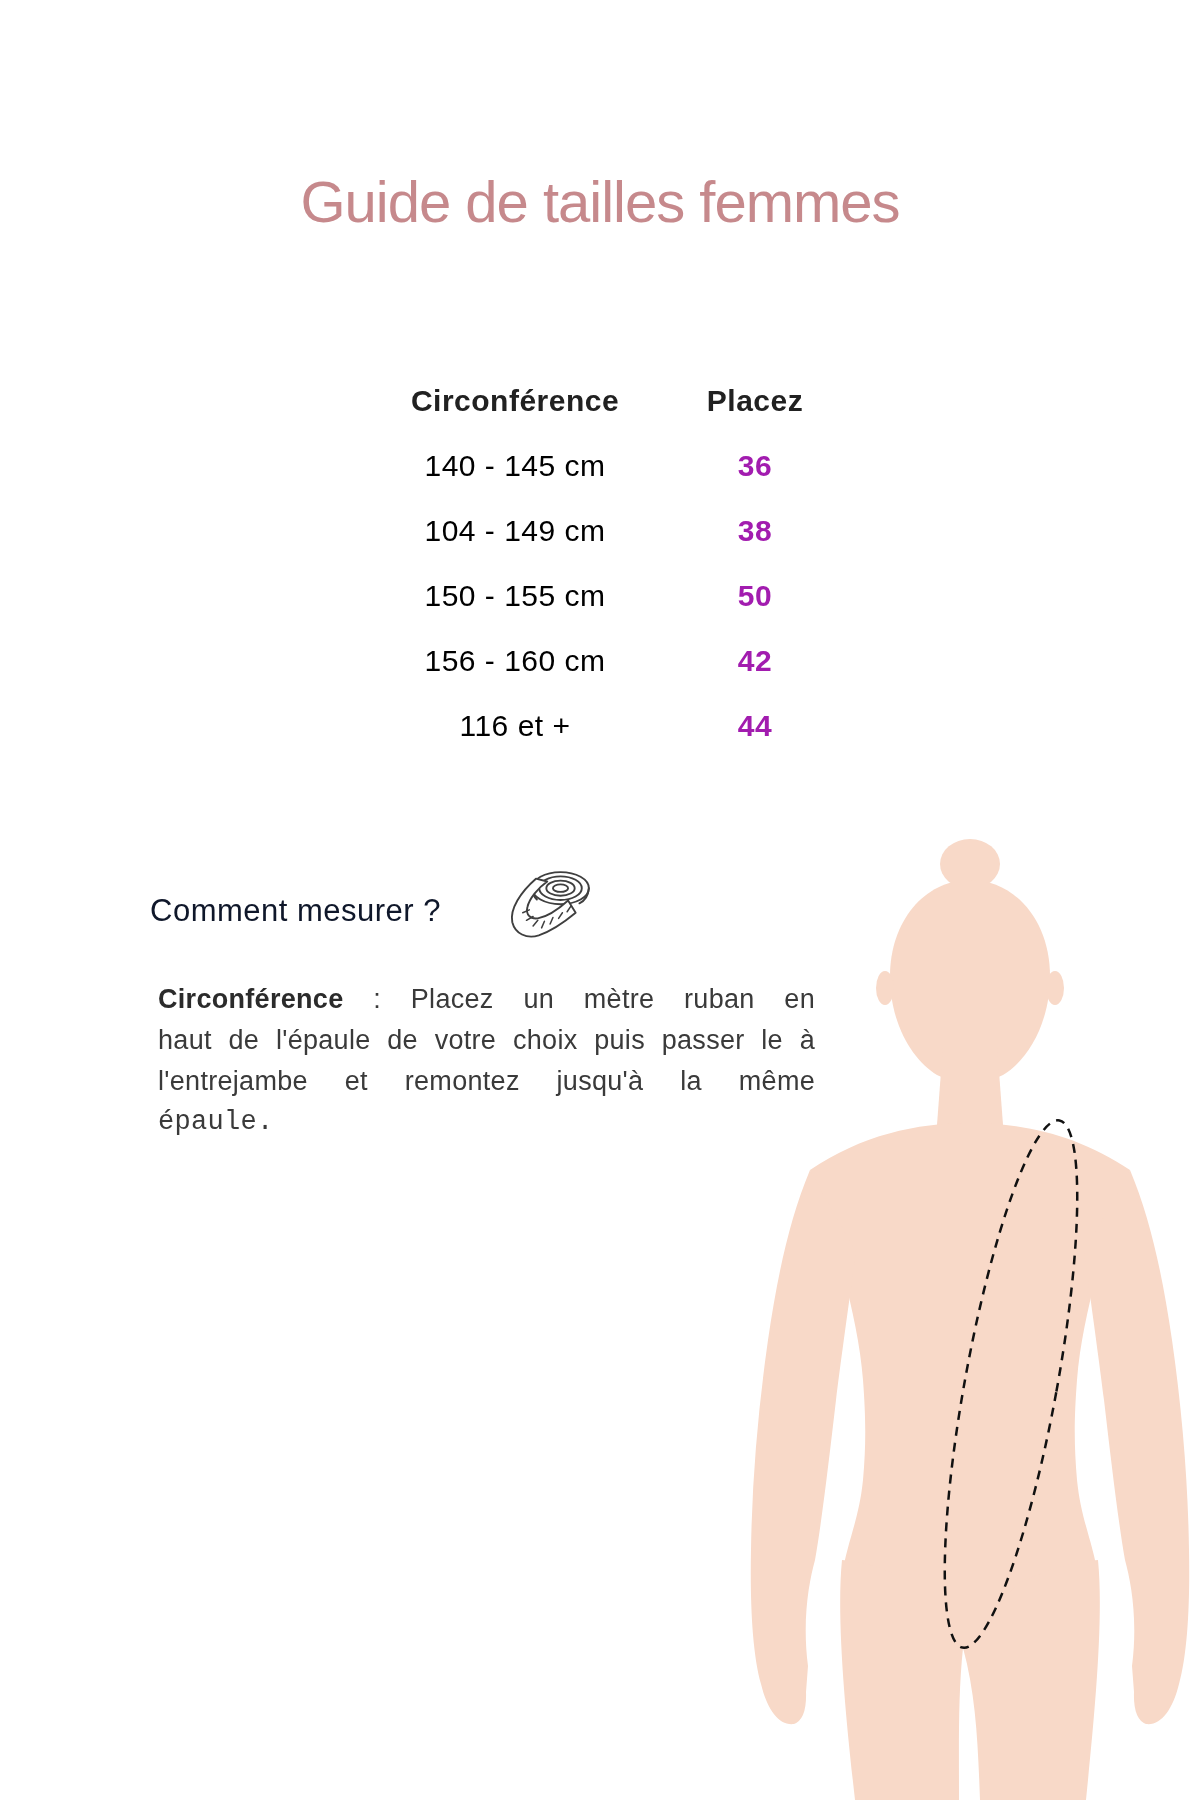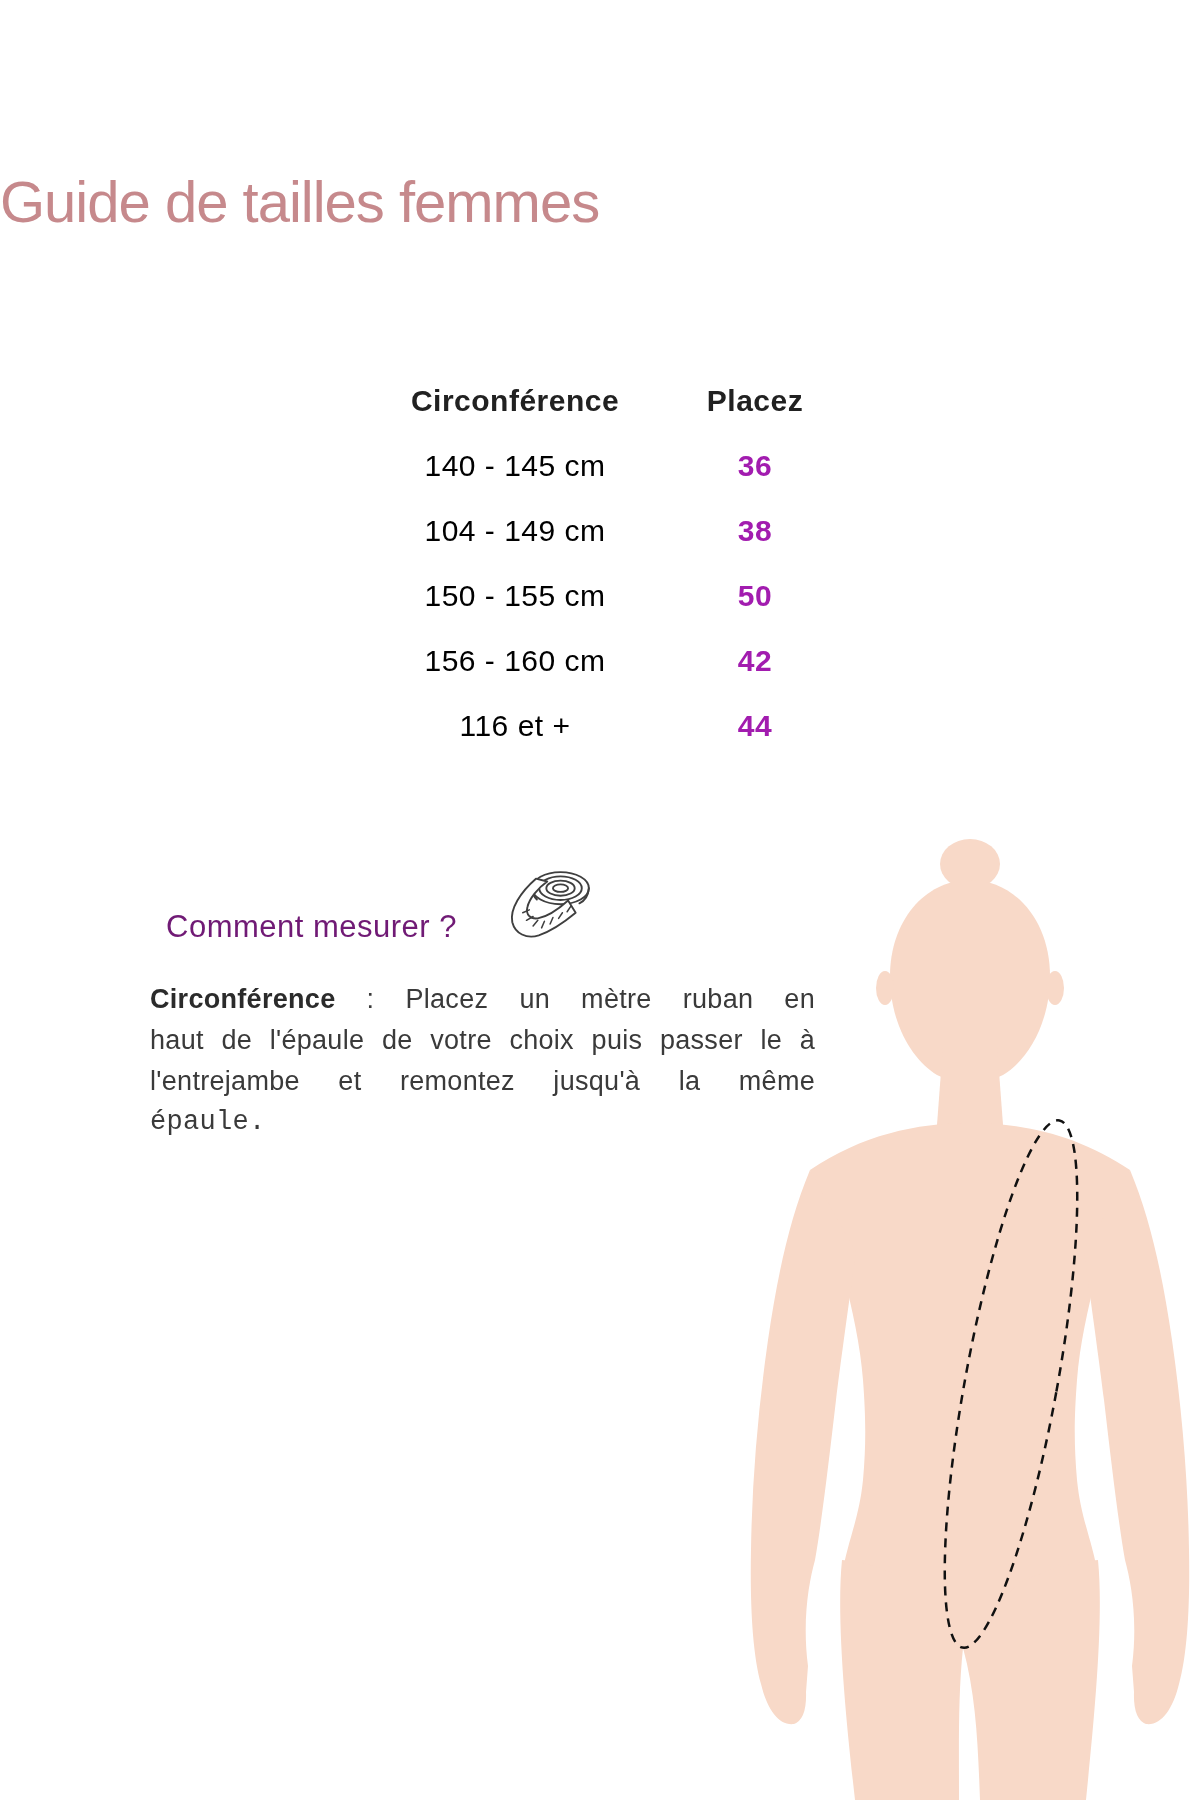--- a/index.html
+++ b/index.html
@@ -11,20 +11,21 @@
     font-family: "Liberation Sans", sans-serif;
   }
 
   .page { position: absolute; inset: 0; }
 
   
   .title {
     position: absolute;
     left: 0; right: 0; top: 168px;
     margin: 0;
+    text-align: center;
     font-size: 58px;
     font-weight: 400;
     letter-spacing: -1px;
     color: #c6898c;
   }
 
   
   .size-table { position: absolute; left: 350px; top: 368px; }
   .trow {
     display: grid;
@@ -34,39 +35,39 @@
   }
   .cell { text-align: center; }
   .cell.circ { font-size: 30px; color: #000000; letter-spacing: 0.5px; }
   .cell.size { font-size: 30px; font-weight: 700; color: #a21caf; letter-spacing: 0.5px; }
   .trow.header .cell { font-size: 30px; font-weight: 700; color: #212121; letter-spacing: 0.5px; }
 
   
   .measure-heading {
     position: absolute;
     left: 150px; top: 893px;
-    margin: 16px;
+    margin: 0;
     font-size: 31px;
     font-weight: 400;
-    color: #701a75;
+    color: #0f172a;
     letter-spacing: 0.5px;
   }
   .tape-icon { position: absolute; left: 500px; top: 856px; width: 104px; height: 104px; }
 
   .measure-text {
     position: absolute;
     left: 150px; top: 979px;
     width: 665px;
     margin: 0;
     font-size: 27px;
     line-height: 41px;
     color: #3a3a3a;
     letter-spacing: 0.3px;
   }
-  .mline { text-align: justify; text-align-last: justify; }
+  .mline { text-align: justify; text-align-last: justify; margin-left: 8px; }
   .mline.last { text-align-last: left; font-family: Liberation Mono, monospace; }
   .measure-text strong { font-weight: 700; color: #2b2b2b; }
 
   
   .silhouette { position: absolute; left: 640px; top: 820px; width: 560px; height: 980px; }
 </style>
 </head>
 <body>
 
 <div class="page">

